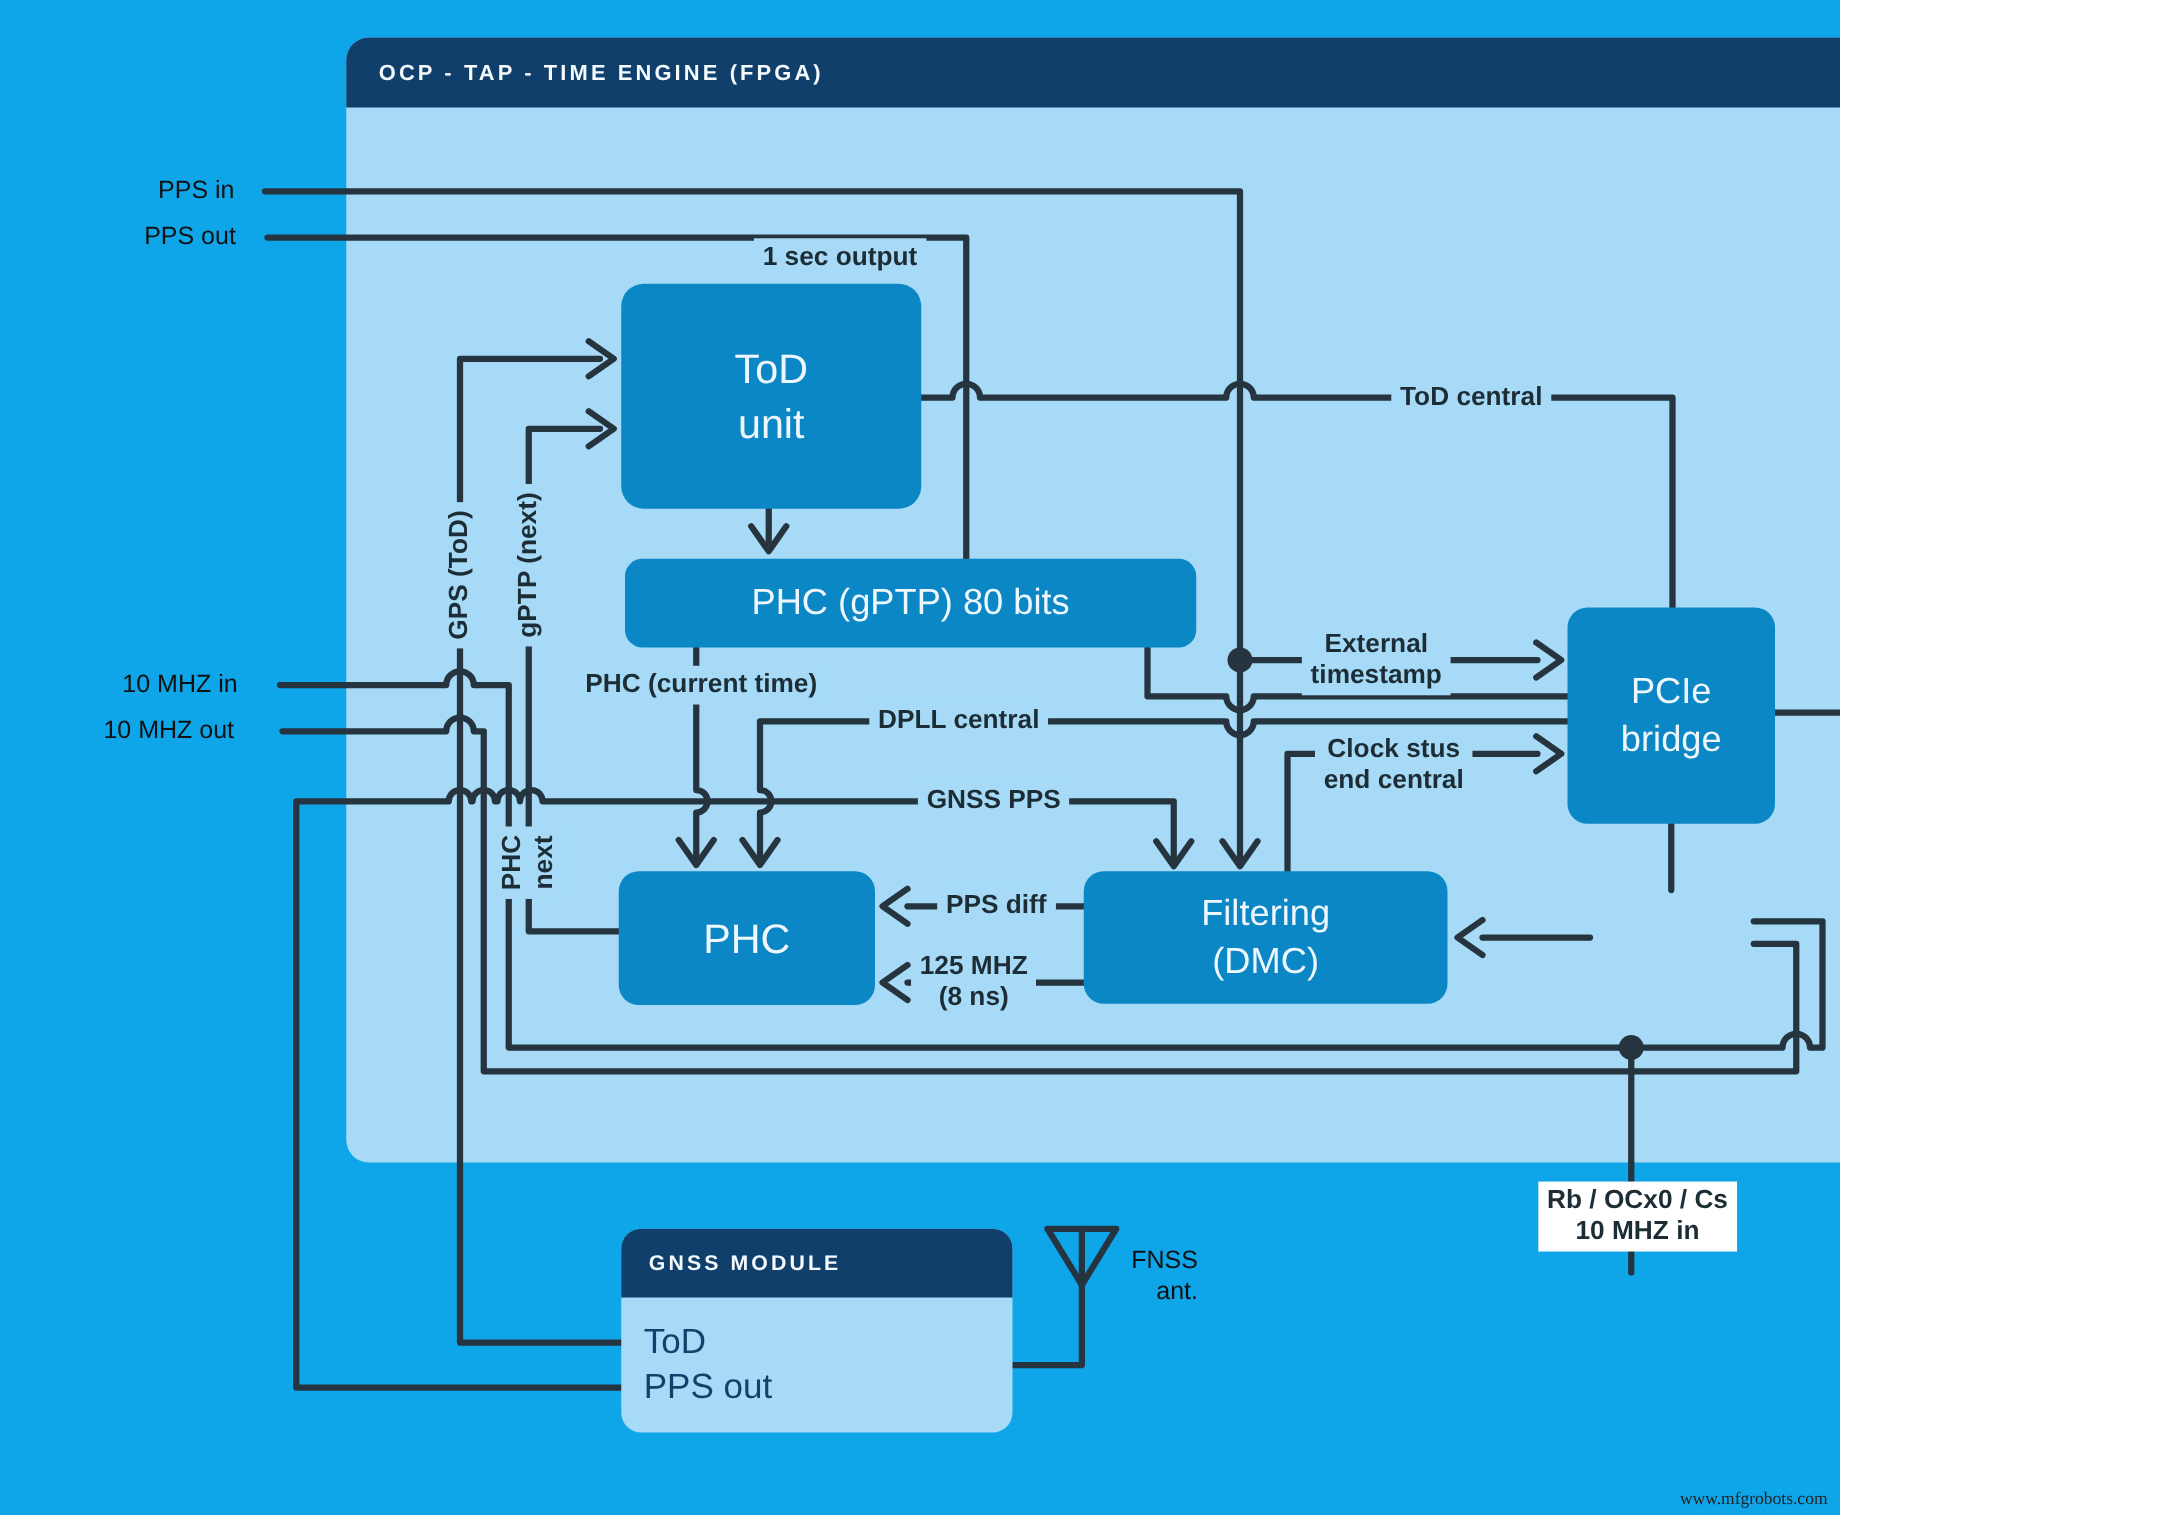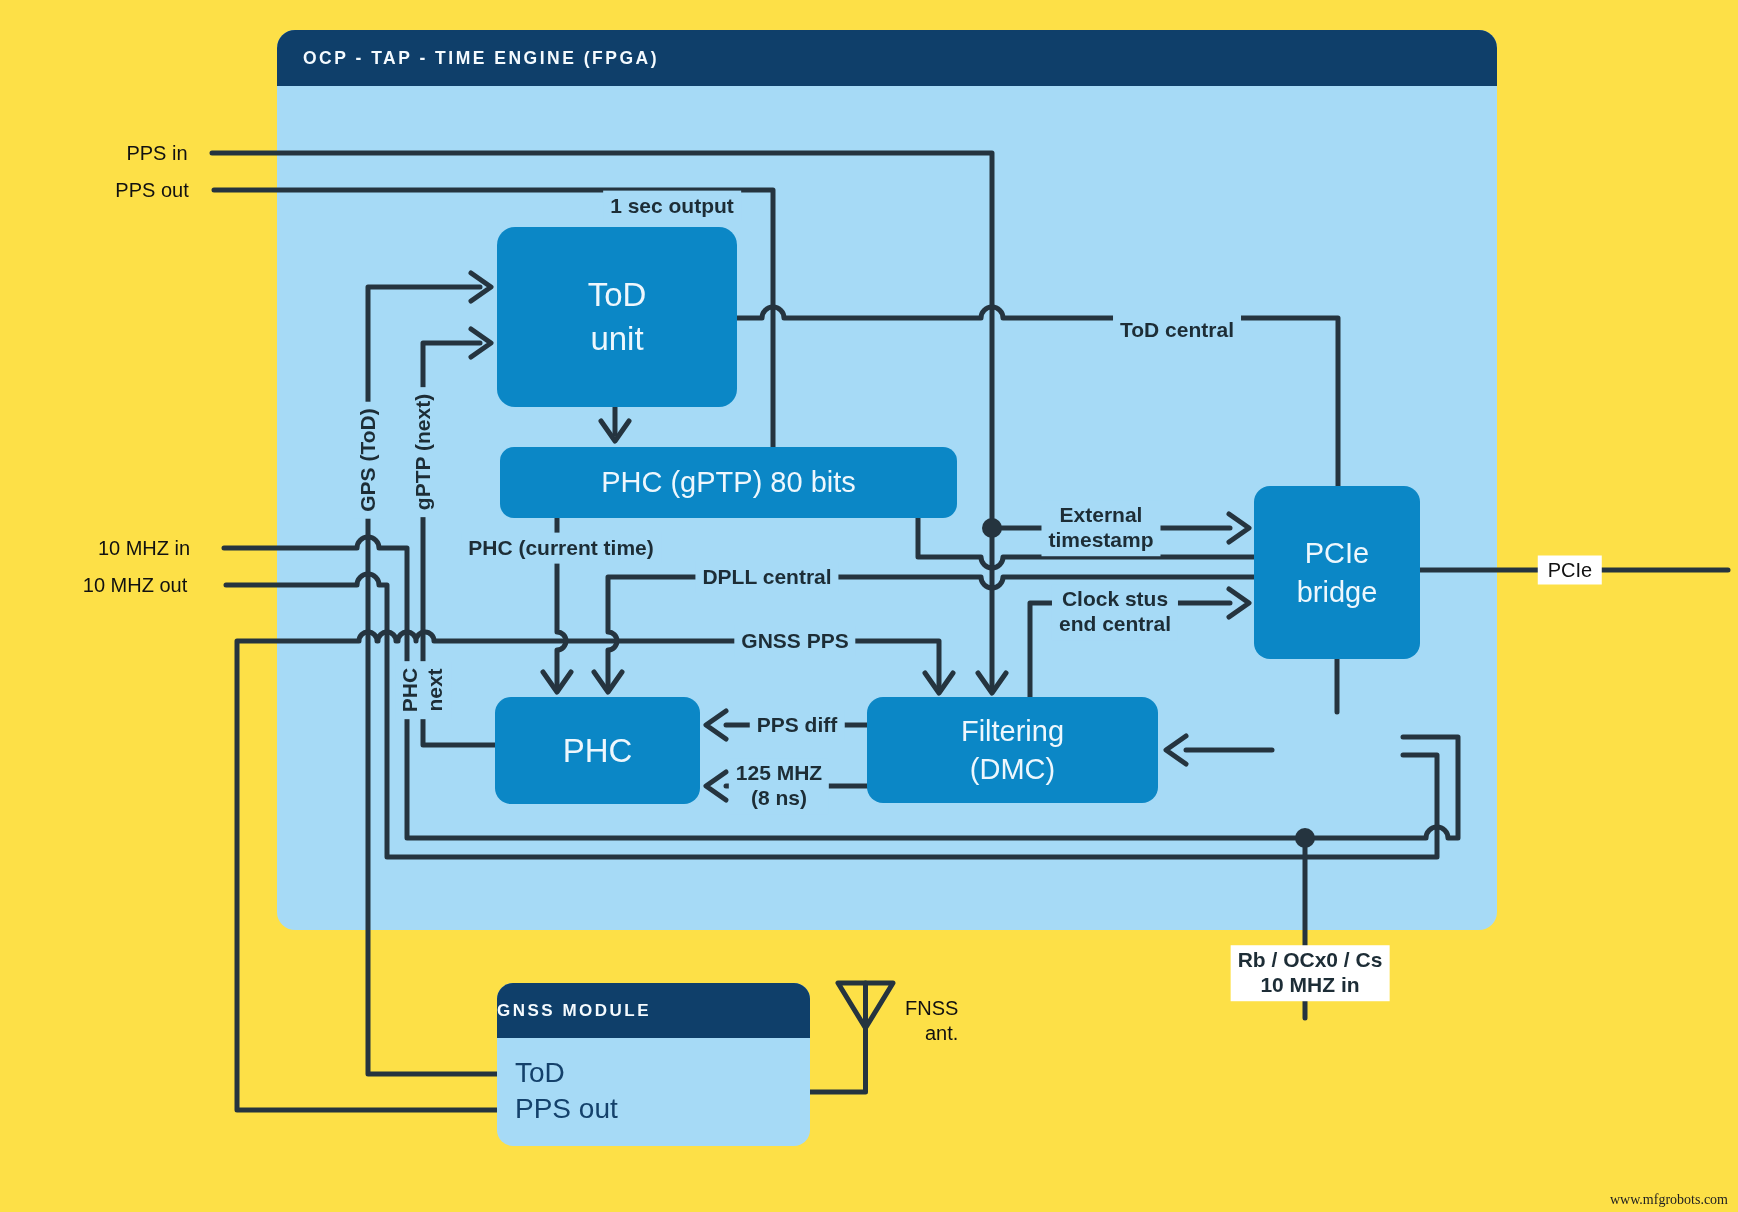--- a/index.html
+++ b/index.html
@@ -1,17 +1,17 @@
 <!DOCTYPE html>
 <html><head>
 <meta charset="utf-8">
 <style>
   html,body{margin:0;padding:0;background:#ffffff;}
   .canvas{
-    position:relative;width:1738px;height:1212px;background:#fde047;
+    position:relative;width:1472px;height:1212px;background:#0ea5e9;
     font-family:"Liberation Sans", sans-serif;overflow:hidden;
   }
   
   .fpga{position:absolute;left:277px;top:30px;width:1220px;height:900px;
         background:#a6daf6;border-radius:18px;z-index:0;}
   .fpga-header{position:absolute;left:0;top:0;width:100%;height:56px;background:#0f3f6a;
         border-radius:18px 18px 0 0;display:flex;align-items:center;}
   .fpga-header span{color:#f4fafe;font-size:17.5px;font-weight:bold;letter-spacing:2.5px;padding-left:26px;}
   svg.wires{position:absolute;left:0;top:0;z-index:1;}
   .block{position:absolute;z-index:2;background:#0b87c6;color:#eef7fd;border-radius:16px;
@@ -21,21 +21,21 @@
   .b-tod{left:497px;top:227px;width:240px;height:180px;font-size:33px;border-radius:18px;}
   .b-phc80{left:500px;top:447px;width:457px;height:71px;font-size:29px;border-radius:14px;}
   .b-pcie{left:1254px;top:486px;width:166px;height:173px;font-size:29px;}
   .b-phc{left:495px;top:697px;width:205px;height:107px;font-size:33px;}
   .b-filt{left:867px;top:697px;width:291px;height:106px;font-size:29px;}
   .b-sel{left:1272px;top:712px;width:131px;height:72px;font-size:26px;border-radius:13px;line-height:1.35;}
   .panelbox{position:absolute;z-index:2;background:#a6daf6;border-radius:16px;}
   .b-gnss{left:497px;top:983px;width:313px;height:163px;}
   .gnss-header{position:absolute;left:0;top:0;width:100%;height:55px;background:#0f3f6a;
         border-radius:16px 16px 0 0;display:flex;align-items:center;}
-  .gnss-header span{color:#f4fafe;font-size:17px;font-weight:bold;letter-spacing:2.5px;}
+  .gnss-header span{color:#f4fafe;font-size:17px;font-weight:bold;letter-spacing:2.5px;padding-left:22px;}
   .gnss-tod{top:1057px;left:515px;}
   .gnss-pps{top:1093px;left:515px;}
   .gnss-text{position:absolute;z-index:2;color:#14416b;font-size:28px;}
   .b-rb{left:1190px;top:1018px;width:243px;height:125px;background:#a6daf6;z-index:2;
         display:flex;flex-direction:column;align-items:center;justify-content:center;
         color:#14416b;font-size:31px;line-height:1.3;text-align:center;}
   
   .lbl{position:absolute;z-index:3;transform:translate(-50%,-50%);color:#111111;
        font-size:20px;white-space:nowrap;text-align:center;line-height:1.25;}
   .sig{font-size:21px;font-weight:bold;color:#1d2d36;background:#a6daf6;padding:3px 7px;line-height:1.18;}
@@ -162,21 +162,21 @@
   <div class="lbl left-align" style="left:905px;top:996px;">
     <span>FNSS</span><br>
     <span>ant.</span>
   </div>
   <div class="lbl sig onwhite" style="left:1310px;top:973px;">
     <span>Rb / OCx0 / Cs</span><br>
     <span>10 MHZ in</span>
   </div>
 
   <div class="lbl sig" style="left:672px;top:190px;margin-top:16px;">1 sec output</div>
-  <div class="lbl sig" style="left:1177px;top:318px;margin-top:12px;">ToD central</div>
+  <div class="lbl sig" style="left:1177px;top:318px;">ToD central</div>
   <div class="lbl sig rot" style="left:368px;top:460px;">GPS (ToD)</div>
   <div class="lbl sig rot" style="left:423px;top:452px;">gPTP (next)</div>
   <div class="lbl sig" style="left:561px;top:548px;">PHC (current time)</div>
   <div class="lbl sig" style="left:767px;top:577px;">DPLL central</div>
   <div class="lbl sig" style="left:795px;top:641px;">GNSS PPS</div>
   <div class="lbl sig" style="left:1101px;top:528px;">
     <span>External</span><br>
     <span>timestamp</span>
   </div>
   <div class="lbl sig" style="left:1115px;top:612px;">

